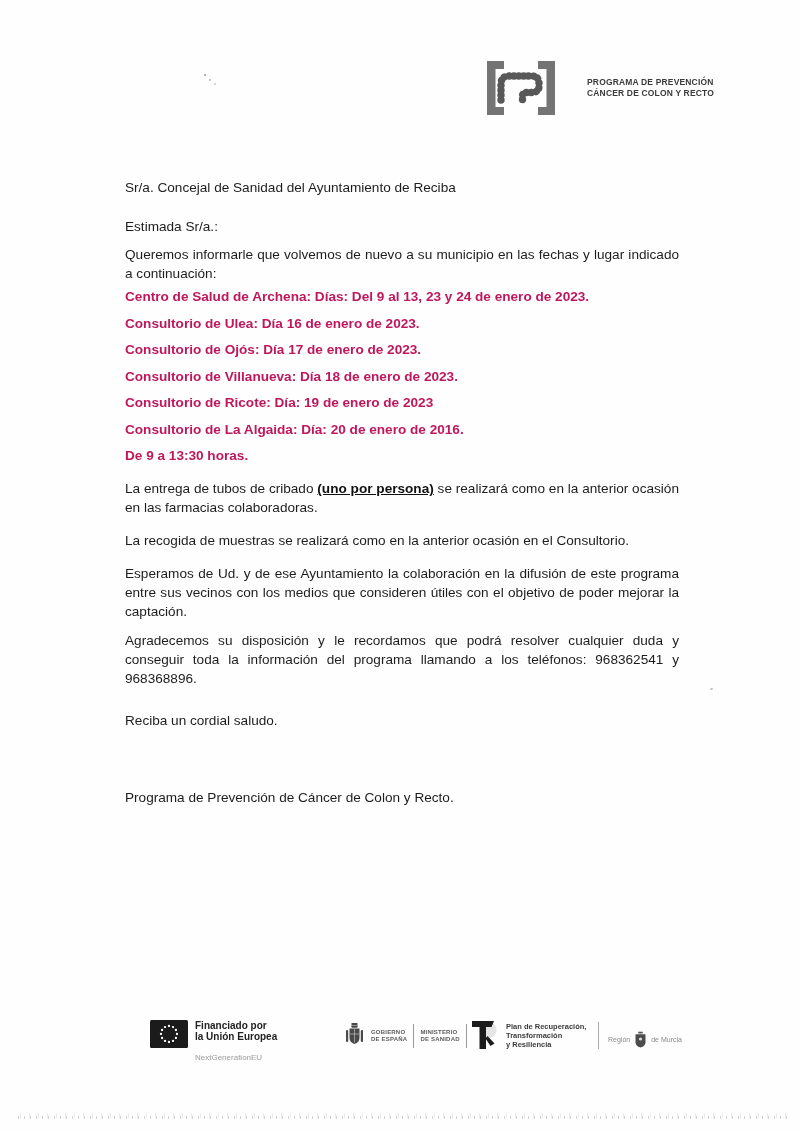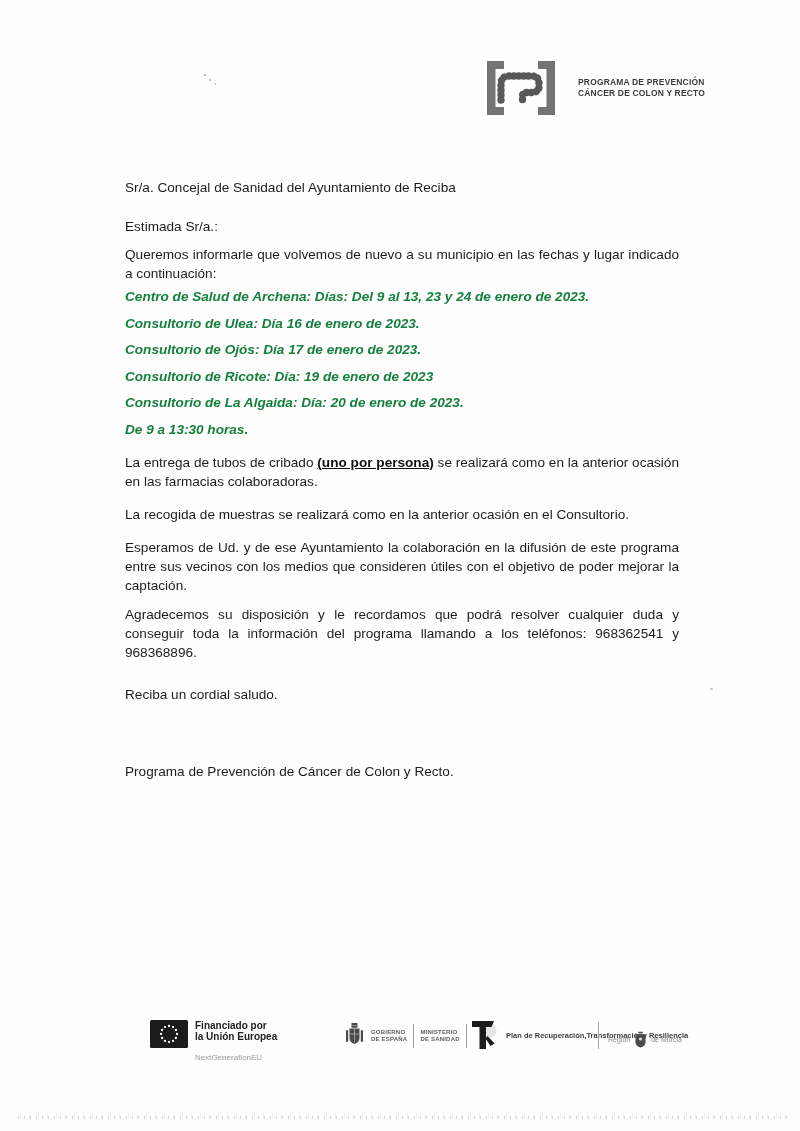--- a/index.html
+++ b/index.html
@@ -4,60 +4,60 @@
 <style>
   html,body{margin:0;padding:0;}
   body{
     width:800px;height:1131px;position:relative;overflow:hidden;
     background:#ffffff;
     font-family:"Liberation Sans", sans-serif;
   }
   .page{position:absolute;inset:0;background:#fefefe;}
 
   
-  .header-logo{position:absolute;left:479px;top:57px;display:flex;align-items:center;gap:15px;}
+  .header-logo{position:absolute;left:479px;top:57px;display:flex;align-items:center;gap:24px;}
   .logo-mark{width:84px;height:62px;flex:0 0 auto;}
   .logo-text{display:flex;flex-direction:column;justify-content:center;}
   .logo-text span{
     font-size:9px;font-weight:bold;line-height:11.5px;color:#3a3a3a;
     letter-spacing:.2px;white-space:nowrap;transform:scaleX(.94);transform-origin:left;
   }
 
   
   .content{
     position:absolute;left:125px;top:178px;width:554px;
     font-size:13.6px;line-height:19px;color:#1d1d1d;
   }
   .content p{margin:0;}
   .p-recipient{margin-bottom:20px !important;}
   .p-salutation{margin-bottom:9px !important;}
   .p-body{text-align:justify;margin-bottom:8px !important;}
   .p-body.mb10{margin-bottom:10px !important;margin-top:14px;}
   .p-intro2{margin-bottom:4px !important;}
-  .sched{font-weight:bold;color:#15803d;margin-bottom:7.5px !important;font-style:italic;}
+  .sched{font-weight:bold;color:#be185d;margin-bottom:7.5px !important;}
   .emph{font-weight:bold;text-decoration:underline;color:#101010;}
   .p-closing{margin-top:23px !important;}
   .p-signature{margin-top:58px !important;}
 
   
   .eu-block{position:absolute;left:150px;top:1020px;display:flex;gap:7px;align-items:flex-start;}
   .eu-flag{width:38px;height:28px;}
   .eu-text{display:flex;flex-direction:column;}
   .eu-text .b{font-size:10px;font-weight:bold;color:#222;line-height:11px;}
   .eu-text .g{font-size:8px;color:#9a9a9a;line-height:11px;margin-top:10px;}
 
   .gov-block{position:absolute;left:344px;top:1022px;display:flex;align-items:center;gap:6px;}
   .coa{width:21px;height:27px;}
   .gov-col{display:flex;flex-direction:column;}
   .gov-col span{font-size:6px;font-weight:bold;color:#5c5c5c;line-height:7px;letter-spacing:.2px;}
   .vdiv{width:1px;height:24px;background:#9a9a9a;}
 
   .plan-block{position:absolute;left:470px;top:1019px;display:flex;align-items:center;gap:7px;}
   .tr-logo{width:29px;height:32px;}
-  .plan-col{display:flex;}
+  .plan-col{display:flex;flex-direction:column;}
   .plan-col span{font-size:7.5px;font-weight:bold;color:#3c3c3c;line-height:9px;}
 
   .plan-div{position:absolute;left:598px;top:1022px;width:1px;height:27px;background:#aaa;}
 
   .murcia-block{position:absolute;left:608px;top:1031px;display:flex;align-items:center;gap:4px;color:#8a8a8a;}
   .murcia-block span{font-size:7px;line-height:8px;}
   .murcia-shield{width:13px;height:17px;}
 
   
   .artifact-topleft{
@@ -98,22 +98,23 @@
   </div>
 
   <div class="content">
     <p class="p-recipient">Sr/a. Concejal de Sanidad del Ayuntamiento de Reciba</p>
     <p class="p-salutation">Estimada Sr/a.:</p>
     <p class="p-body p-intro2">Queremos informarle que volvemos de nuevo a su municipio en las fechas y lugar indicado a continuación:</p>
 
     <p class="sched">Centro de Salud de Archena: Días: Del 9 al 13, 23 y 24 de enero de 2023.</p>
     <p class="sched">Consultorio de Ulea: Día 16 de enero de 2023.</p>
     <p class="sched">Consultorio de Ojós: Día 17 de enero de 2023.</p>
+    <p class="sched">Consultorio de Villanueva: Día 18 de enero de 2023.</p>
     <p class="sched">Consultorio de Ricote: Día: 19 de enero de 2023</p>
-    <p class="sched">Consultorio de La Algaida: Día: 20 de enero de 2023.</p>
+    <p class="sched">Consultorio de La Algaida: Día: 20 de enero de 2016.</p>
     <p class="sched">De 9 a 13:30 horas.</p>
 
     <p class="p-body mb10"><span>La entrega de tubos de cribado </span><span class="emph">(uno por persona)</span><span> se realizará como en la anterior ocasión en las farmacias colaboradoras.</span></p>
 
     <p class="p-body mb10">La recogida de muestras se realizará como en la anterior ocasión en el Consultorio.</p>
     <p class="p-body mb10">Esperamos de Ud. y de ese Ayuntamiento la colaboración en la difusión de este programa entre sus vecinos con los medios que consideren útiles con el objetivo de poder mejorar la captación.</p>
     <p class="p-body">Agradecemos su disposición y le recordamos que podrá resolver cualquier duda y conseguir toda la información del programa llamando a los teléfonos: 968362541 y 968368896.</p>
 
     <p class="p-closing">Reciba un cordial saludo.</p>
     <p class="p-signature">Programa de Prevención de Cáncer de Colon y Recto.</p>

